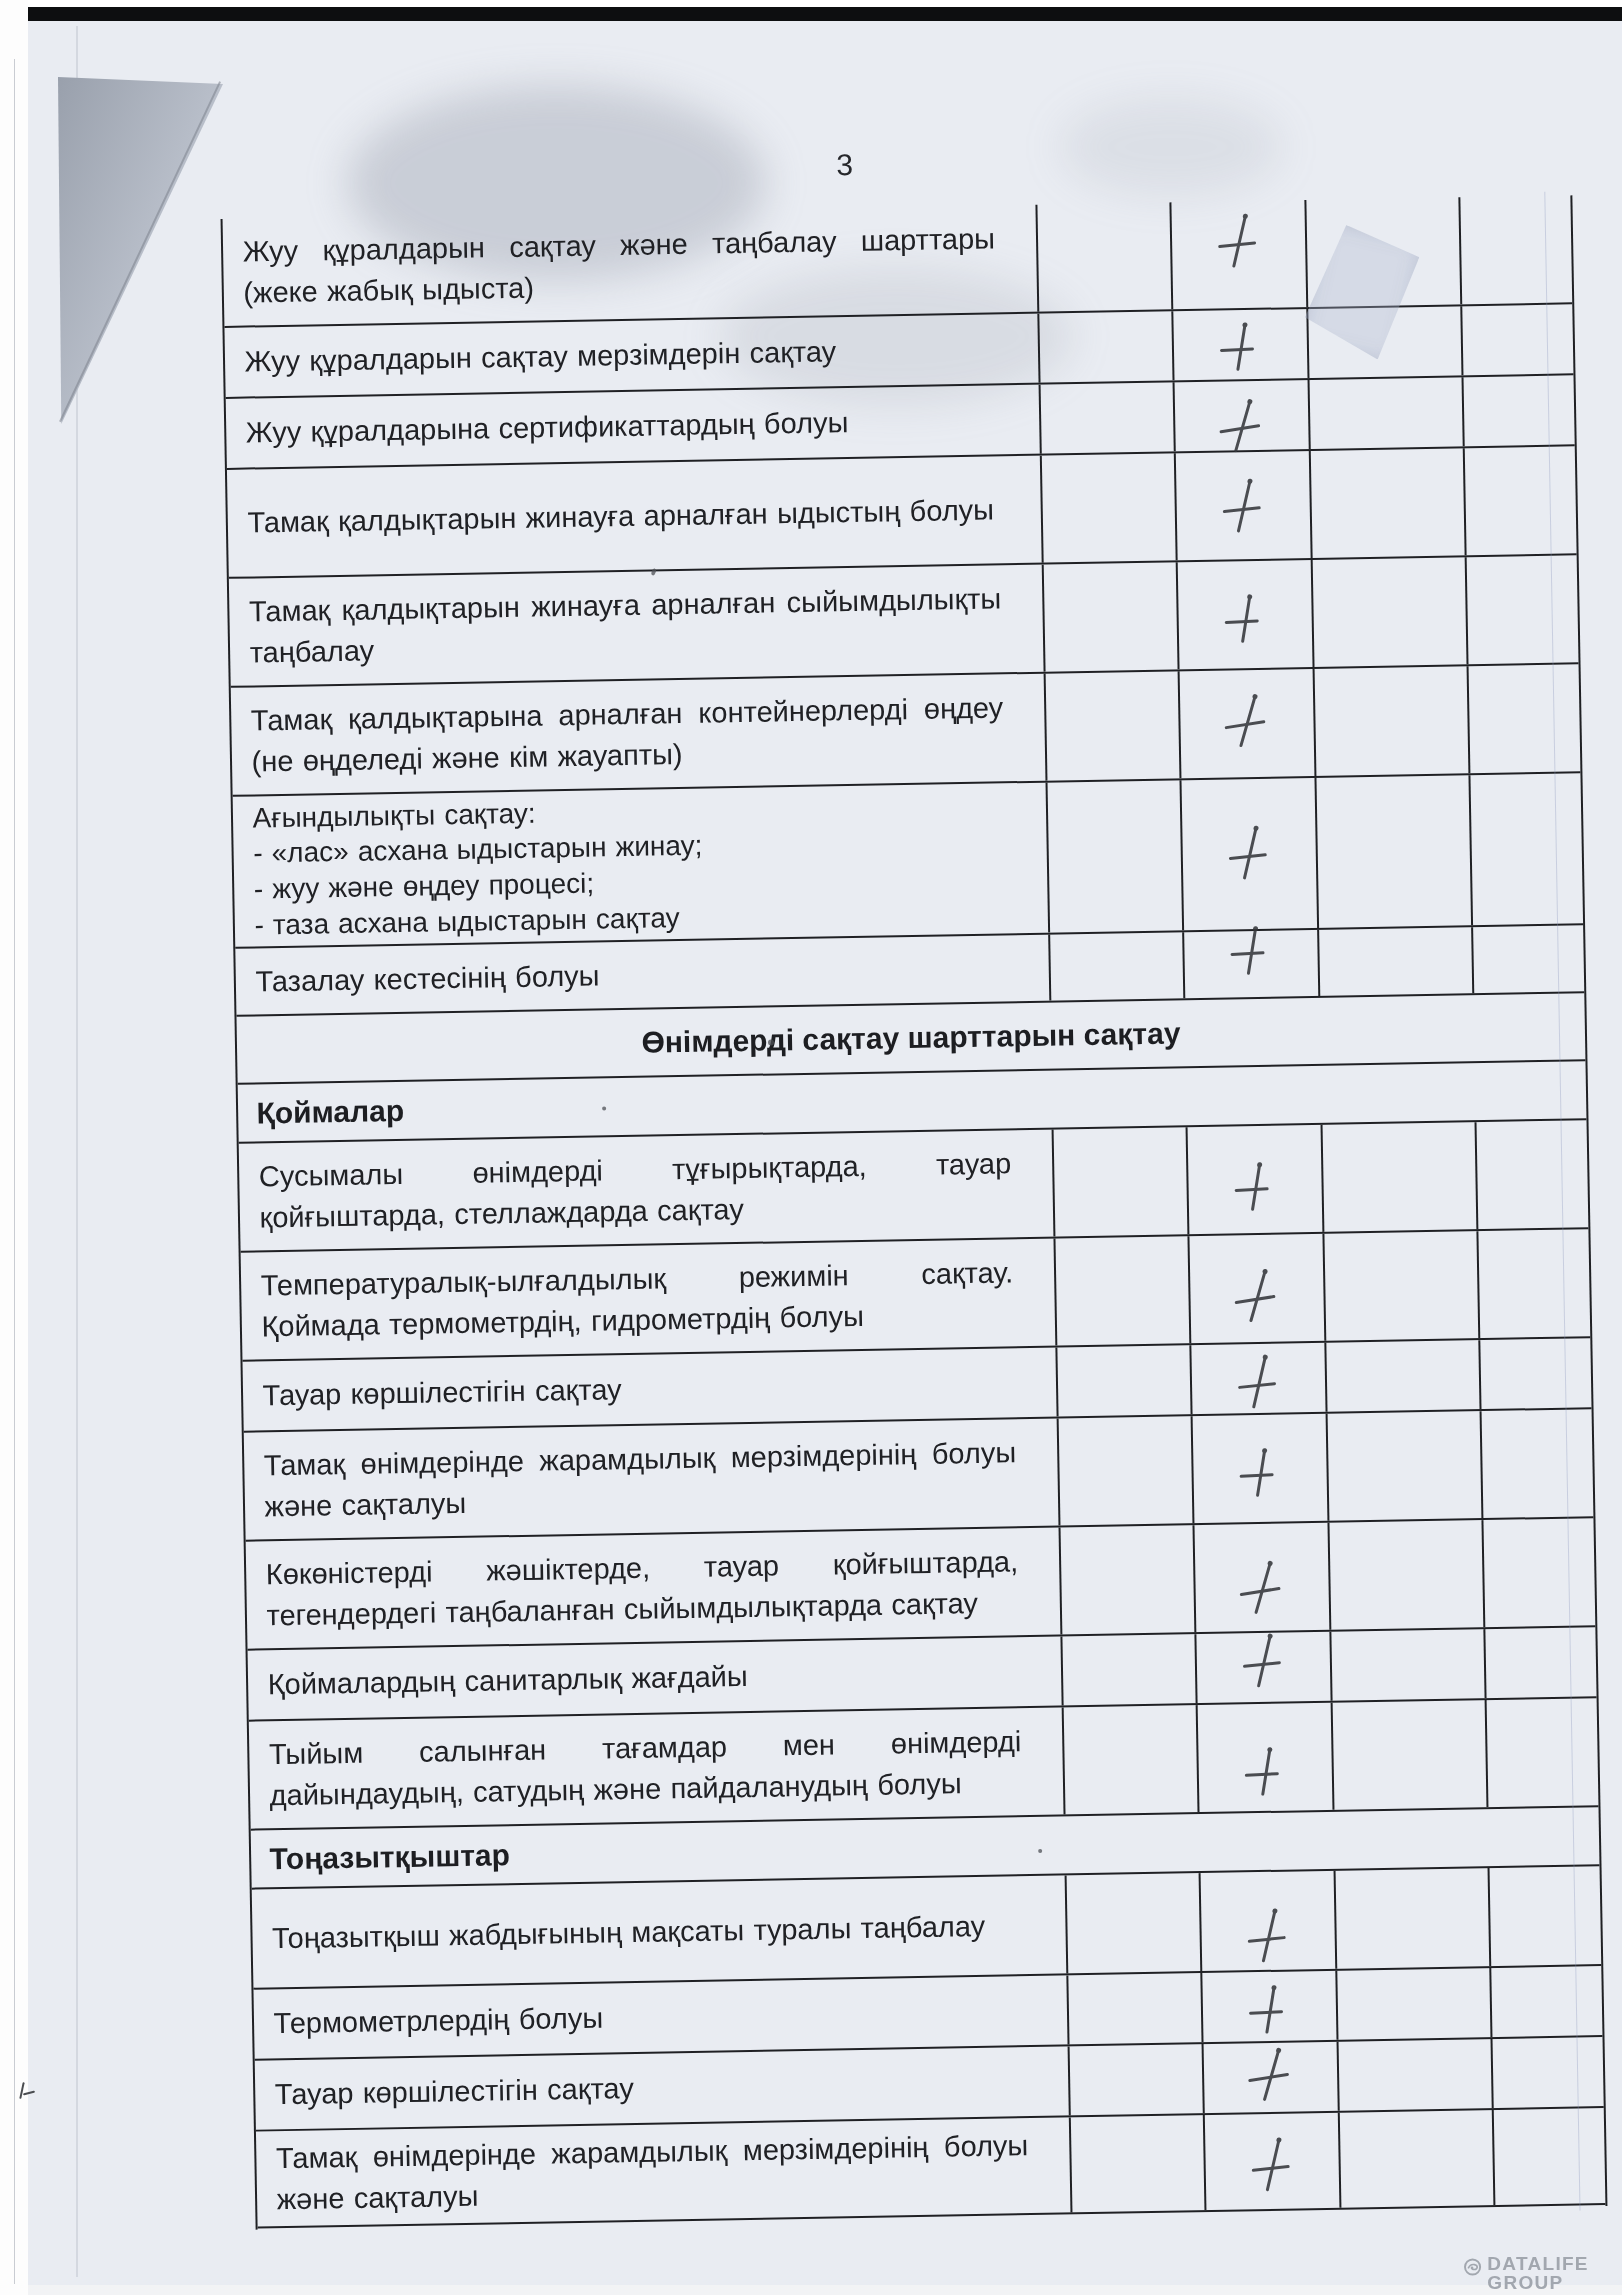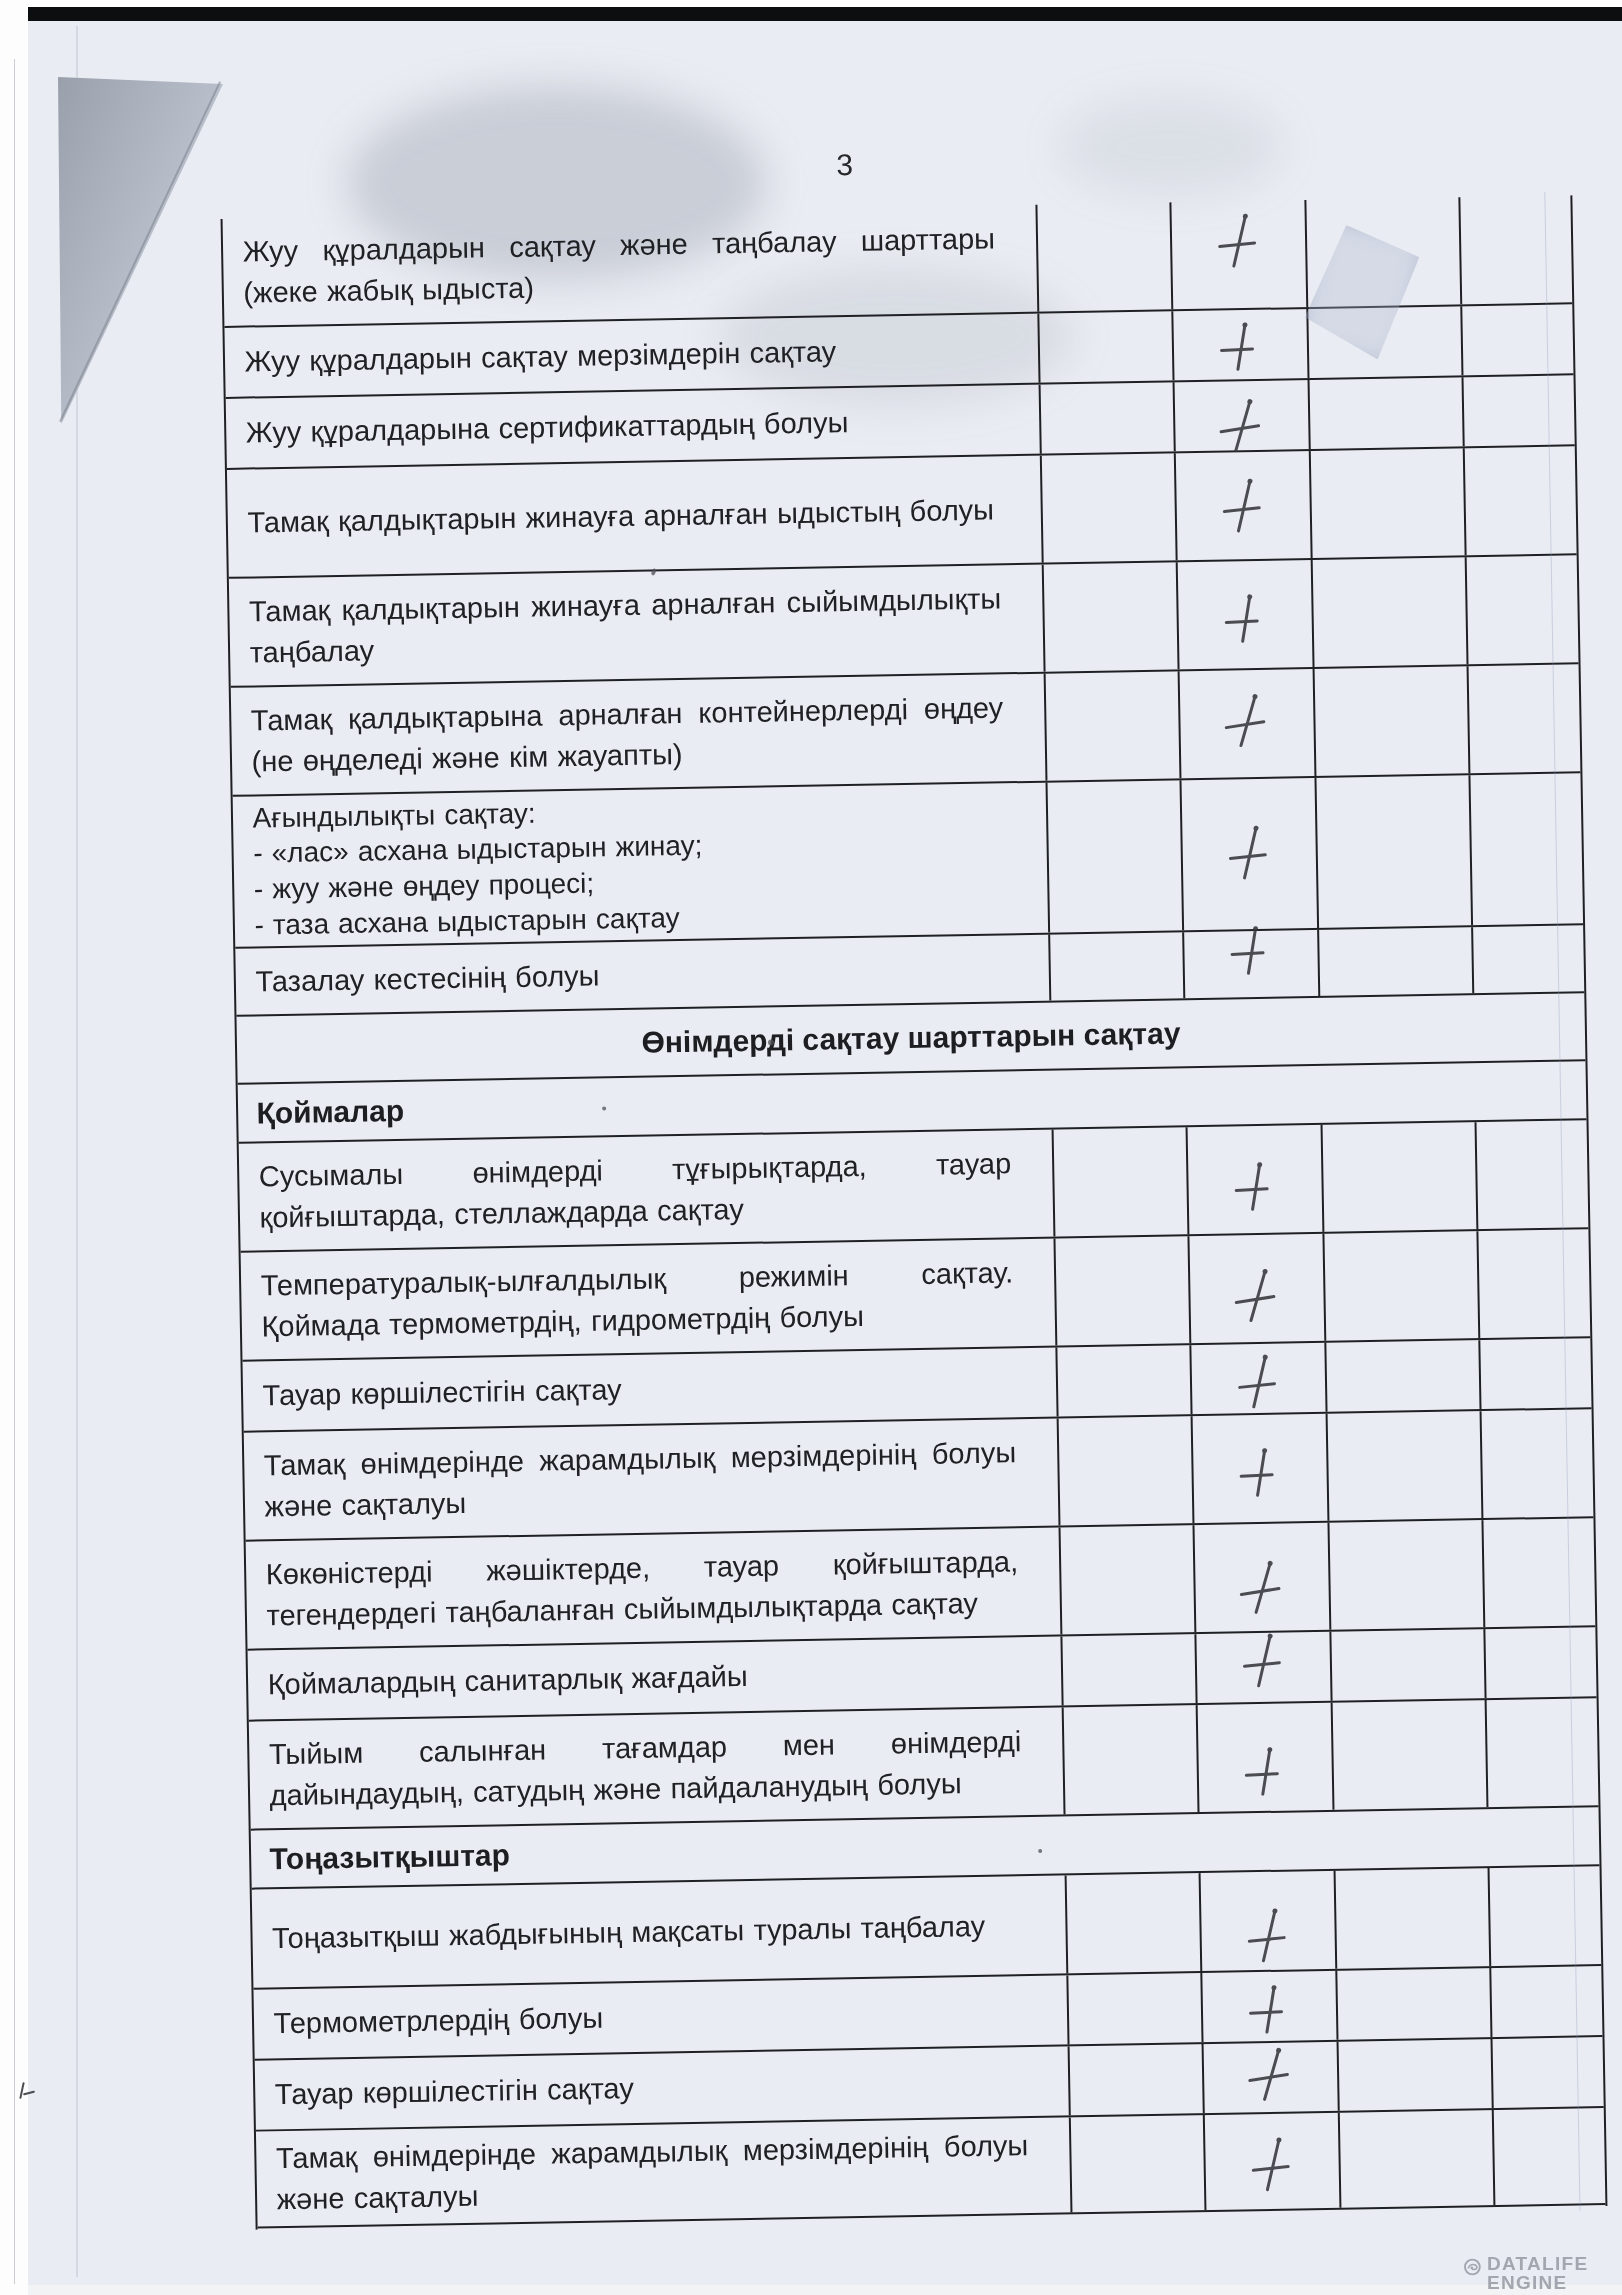--- a/index.html
+++ b/index.html
@@ -396,18 +396,18 @@
     <div class="speck k4"></div>
   </div>
 
   <div class="watermark">
     <svg viewBox="0 0 24 24">
       <circle cx="12" cy="12" r="9.5" fill="none" stroke="#a2a7af" stroke-width="2.4"></circle>
       <path d="M6.5 13.8c1.6-3.6 4.3-5.3 7.7-4.8 2.1.3 3.5 1.6 3.7 3.2-.3 2-1.8 3-3.6 3-2 0-3.2-1.2-3.2-2.6" fill="none" stroke="#a2a7af" stroke-width="2"></path>
       <circle cx="11.3" cy="13.1" r="1.7" fill="#a2a7af"></circle>
     </svg>
     <div>
-      <div class="wm-title">DATALIFE ENGINE</div>
+      <div class="wm-title">DATALIFE GROUP</div>
       <div class="wm-sub">SOFTNEWS MEDIA GROUP</div>
     </div>
   </div>
 </div>
 
 
 </body></html>

